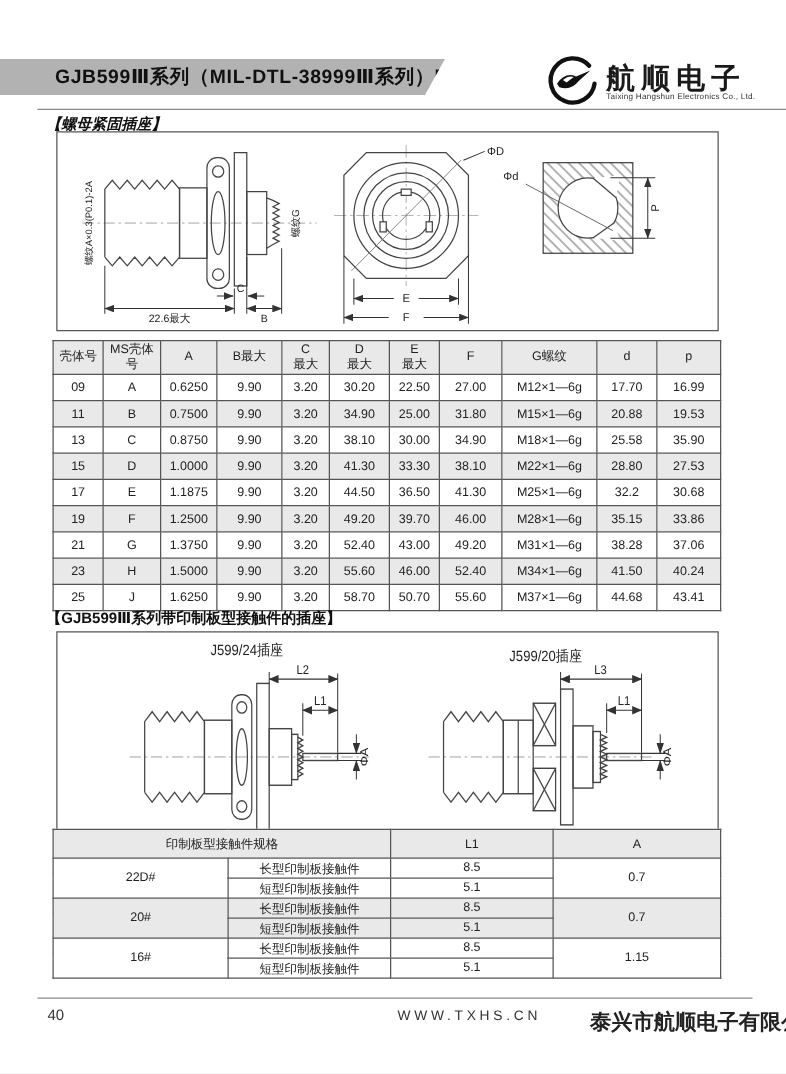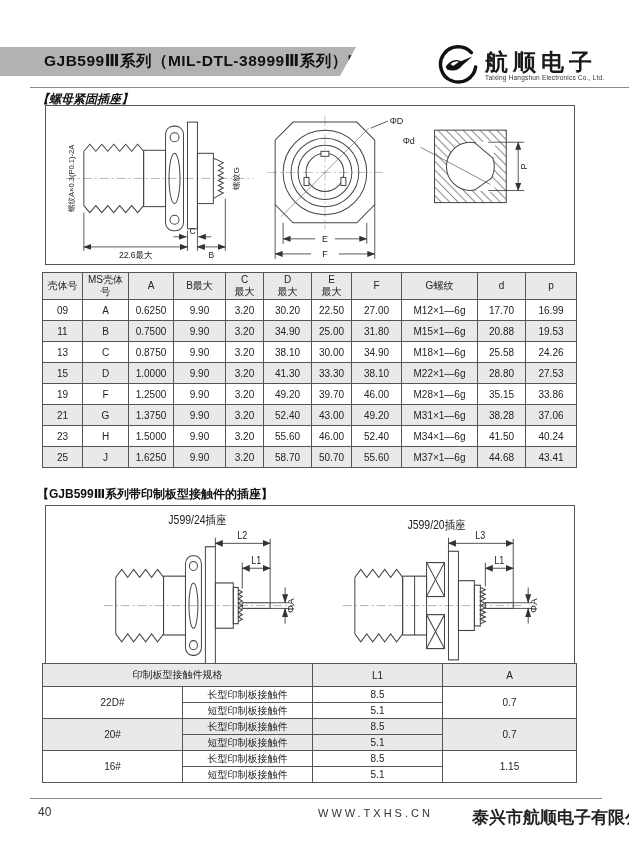--- a/index.html
+++ b/index.html
@@ -220,34 +220,47 @@
           <td>13</td>
           <td>C</td>
           <td>0.8750</td>
           <td>9.90</td>
           <td>3.20</td>
           <td>38.10</td>
           <td>30.00</td>
           <td>34.90</td>
           <td>M18×1—6g</td>
           <td>25.58</td>
-          <td>24.26</td>
+          <td>35.90</td>
         </tr>
         <tr>
           <td>15</td>
           <td>D</td>
           <td>1.0000</td>
           <td>9.90</td>
           <td>3.20</td>
           <td>41.30</td>
           <td>33.30</td>
           <td>38.10</td>
           <td>M22×1—6g</td>
           <td>28.80</td>
           <td>27.53</td>
+        </tr>
+        <tr>
+          <td>17</td>
+          <td>E</td>
+          <td>1.1875</td>
+          <td>9.90</td>
+          <td>3.20</td>
+          <td>44.50</td>
+          <td>36.50</td>
+          <td>41.30</td>
+          <td>M25×1—6g</td>
+          <td>32.2</td>
+          <td>30.68</td>
         </tr>
         <tr>
           <td>19</td>
           <td>F</td>
           <td>1.2500</td>
           <td>9.90</td>
           <td>3.20</td>
           <td>49.20</td>
           <td>39.70</td>
           <td>46.00</td>

